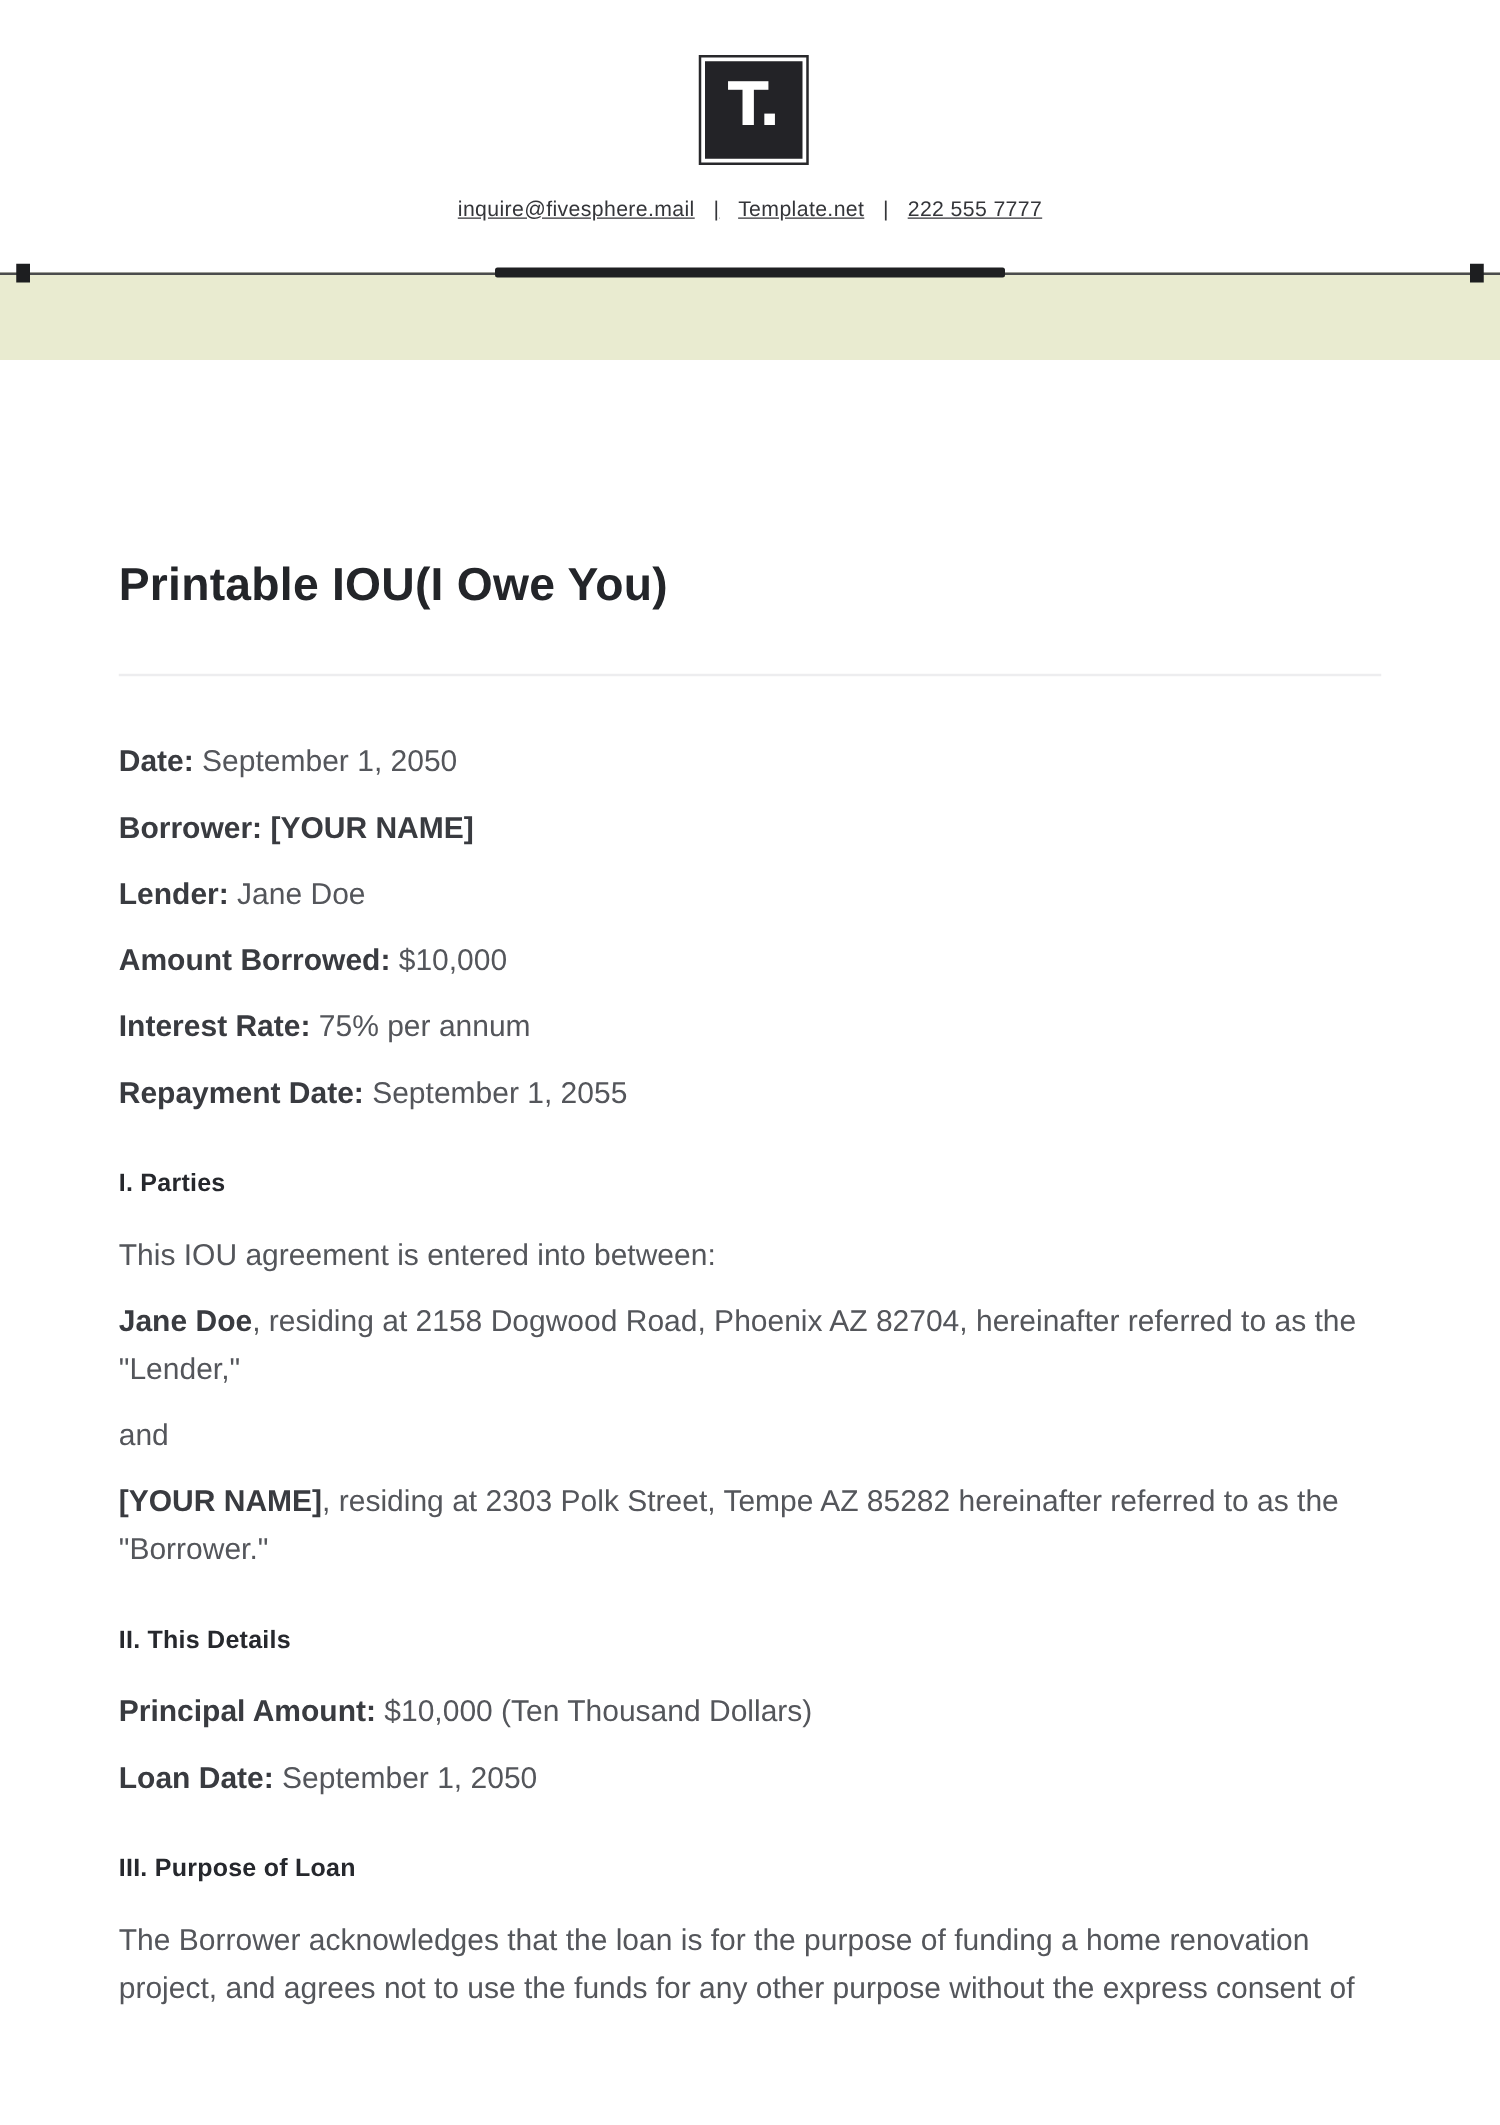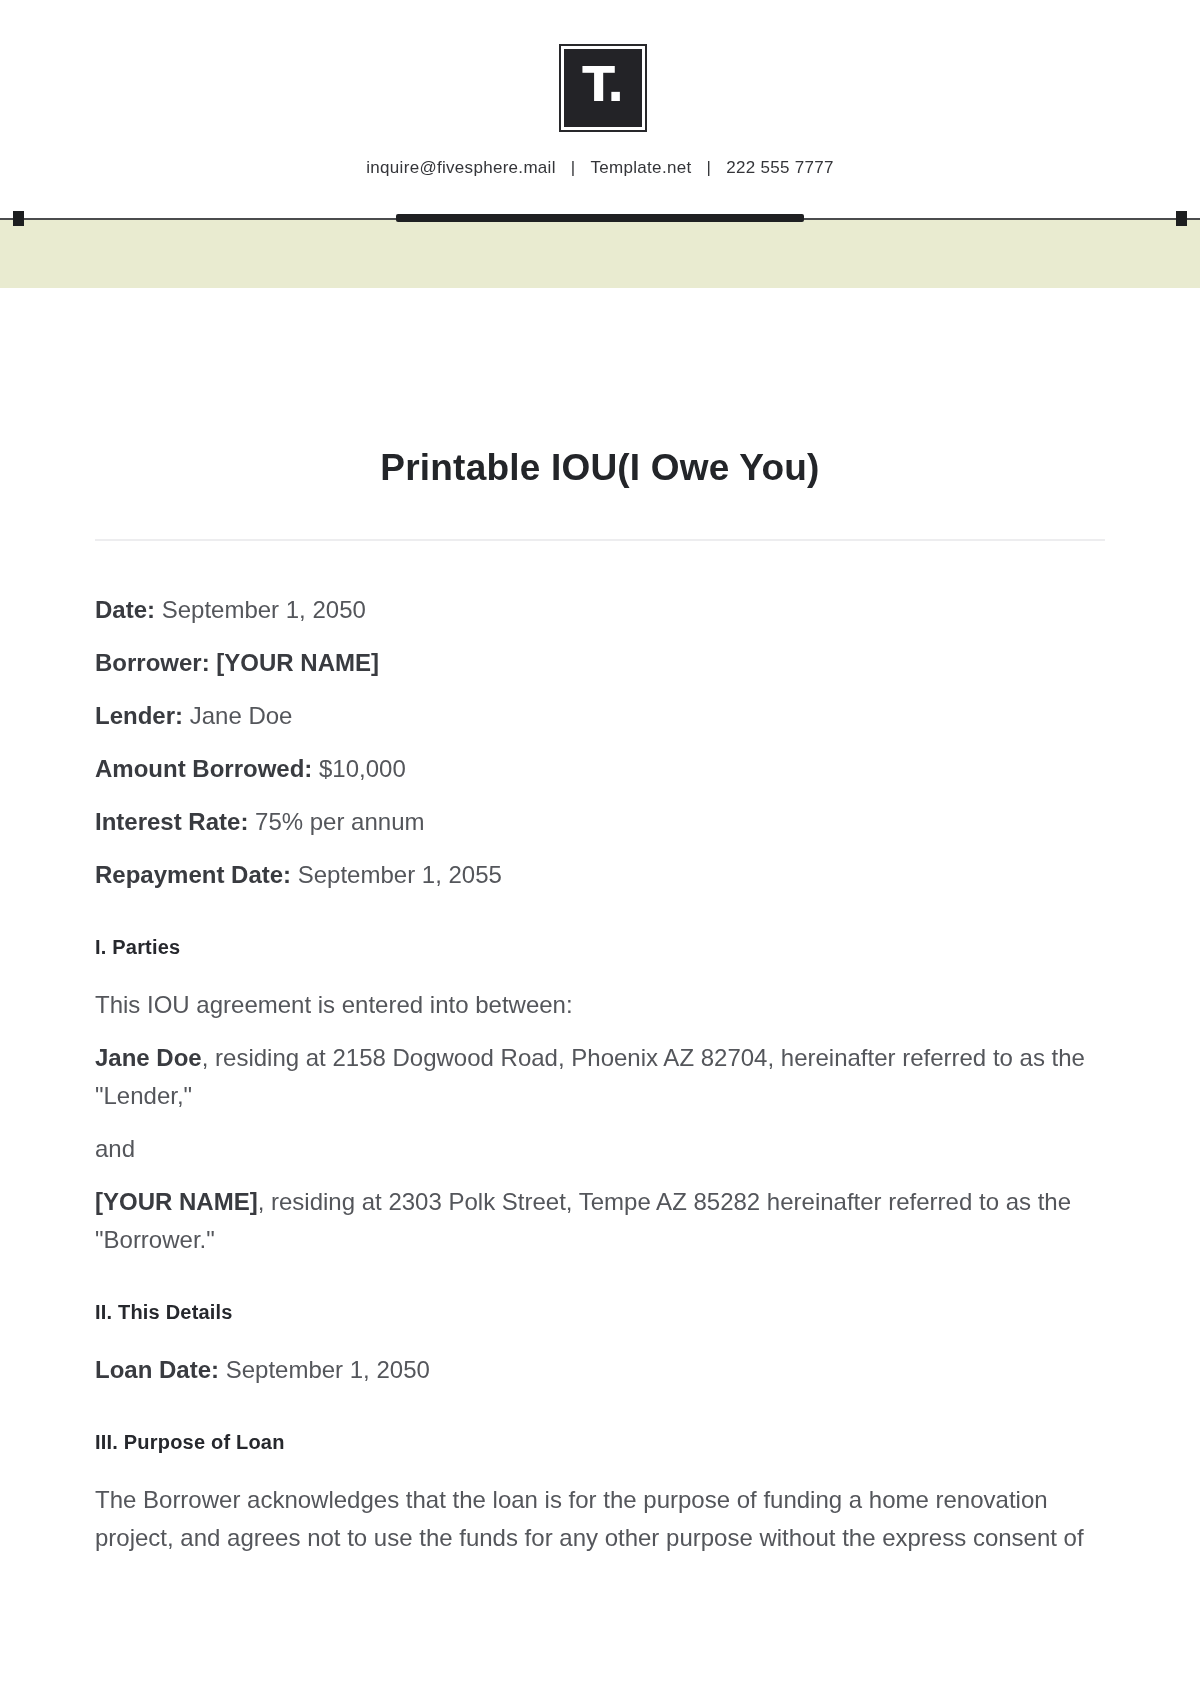--- a/index.html
+++ b/index.html
@@ -40,20 +40,21 @@
     padding-bottom: 8px;
   }
 
   .contact {
     position: absolute;
     top: 158px; left: 0; right: 0;
     text-align: center;
     font-size: 17px;
     color: #343539;
     letter-spacing: 0.3px;
+    text-decoration: underline;
   }
   .contact .sep { margin: 0 15px; color: #343539; }
 
   
   .band-wrap { position: relative; }
   .band {
     height: 70px;
     background: #e9ebd0;
     border-top: 2px solid #4b4c4d;
   }
@@ -71,21 +72,21 @@
     width: 408px; height: 8px;
     background: #1f2022;
     border-radius: 2px;
   }
 
   
   .doc { width: 1010px; margin: 0 auto; }
 
   .doc-title {
     margin-top: 160px;
-    text-align: center;
+    text-align: left;
     font-size: 37px;
     line-height: 40px;
     font-weight: 700;
     color: #232529;
     letter-spacing: 0.2px;
   }
 
   .title-rule {
     border: none;
     border-top: 2px solid #ededef;
@@ -181,20 +182,23 @@
     </p>
     <p class="para">
       <strong class="bold-seg">[YOUR NAME]</strong><span>, residing at 2303 Polk Street, Tempe AZ 85282 hereinafter referred to as the</span><br>
       <span>"Borrower."</span>
     </p>
   </section>
 
   <section>
     <h2 class="section-heading">II. This Details</h2>
     <p class="para">
+      <strong class="bold-seg">Principal Amount:</strong><span> $10,000 (Ten Thousand Dollars)</span>
+    </p>
+    <p class="para">
       <strong class="bold-seg">Loan Date:</strong><span> September 1, 2050</span>
     </p>
   </section>
 
   <section>
     <h2 class="section-heading">III. Purpose of Loan</h2>
     <p class="para">
       <span>The Borrower acknowledges that the loan is for the purpose of funding a home renovation</span><br>
       <span>project, and agrees not to use the funds for any other purpose without the express consent of</span>
     </p>

